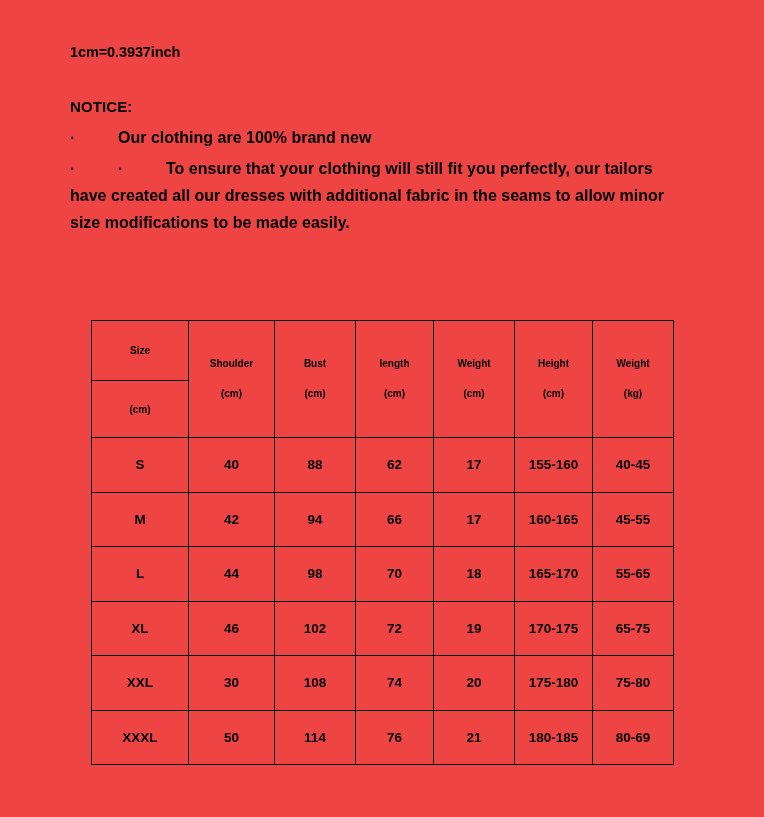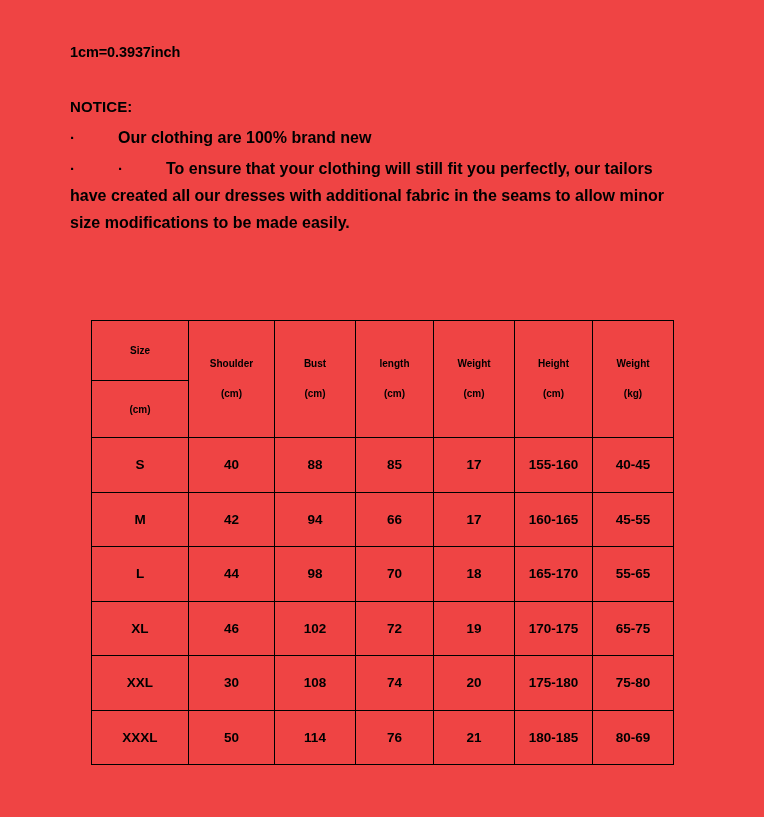--- a/index.html
+++ b/index.html
@@ -199,21 +199,21 @@
           </th>
         </tr>
         <tr>
           <td class="size-bot">(cm)</td>
         </tr>
 
         <tr class="data-row">
           <td>S</td>
           <td>40</td>
           <td>88</td>
-          <td>85</td>
+          <td>62</td>
           <td>17</td>
           <td>155-160</td>
           <td>40-45</td>
         </tr>
         <tr class="data-row">
           <td>M</td>
           <td>42</td>
           <td>94</td>
           <td>66</td>
           <td>17</td>

